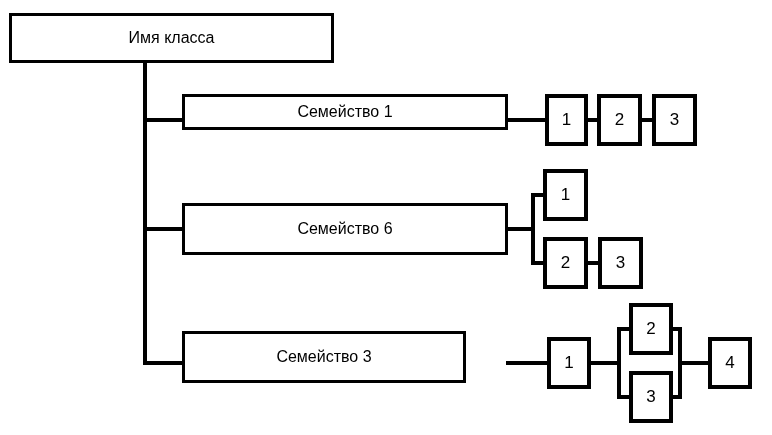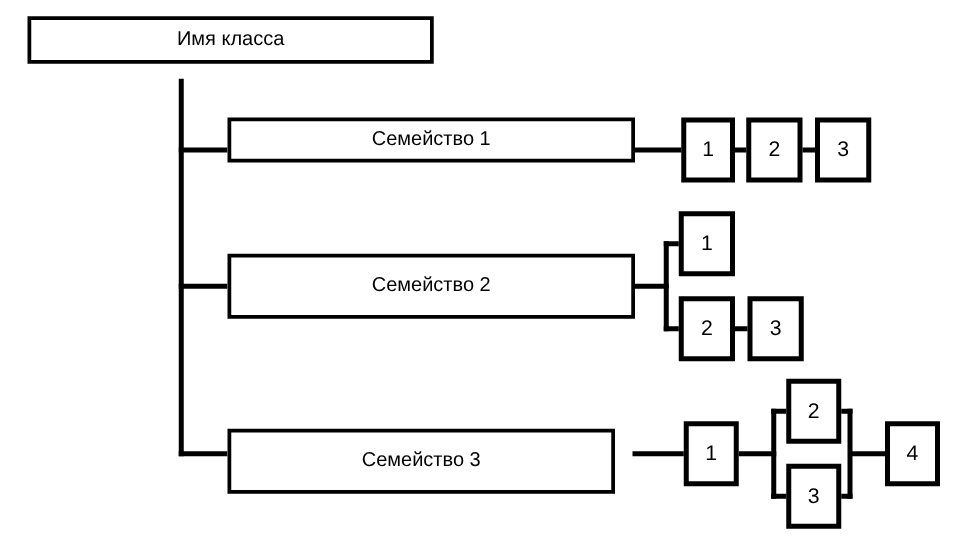--- a/index.html
+++ b/index.html
@@ -32,30 +32,30 @@
     position: absolute;
     background: var(--line, #000000);
     z-index: 1;
   }
 </style>
 </head>
 <body>
 
 <div class="canvas" style="--line: #000000; --bg: #ffffff; --text: #000000;">
 
-  <div class="box" style="left:22px;top:13px;width:325px;height:38px">Имя класса</div>
+  <div class="box" style="left:9px;top:13px;width:325px;height:50px">Имя класса</div>
 
   <div class="line" style="left:143px;top:63px;width:4px;height:302px"></div>
   <div class="line" style="left:143px;top:118px;width:39px;height:4px"></div>
   <div class="line" style="left:143px;top:227px;width:39px;height:4px"></div>
   <div class="line" style="left:143px;top:361px;width:39px;height:4px"></div>
 
   <div class="box" style="left:182px;top:94px;width:326px;height:36px">Семейство 1</div>
-  <div class="box" style="left:182px;top:203px;width:326px;height:52px">Семейство 2</div>
-  <div class="box" style="left:182px;top:343px;width:310px;height:52px">Семейство 3</div>
+  <div class="box" style="left:182px;top:203px;width:326px;height:52px">Семейство 6</div>
+  <div class="box" style="left:182px;top:331px;width:284px;height:52px">Семейство 3</div>
 
   <div class="line" style="left:506px;top:118px;width:41px;height:4px"></div>
   <div class="box node" style="left:545px;top:94px;width:43px;height:52px">1</div>
   <div class="line" style="left:586px;top:118px;width:13px;height:4px"></div>
   <div class="box node" style="left:597px;top:94px;width:45px;height:52px">2</div>
   <div class="line" style="left:640px;top:118px;width:14px;height:4px"></div>
   <div class="box node" style="left:652px;top:94px;width:45px;height:52px">3</div>
 
   <div class="line" style="left:506px;top:227px;width:29px;height:4px"></div>
   <div class="line" style="left:531px;top:193px;width:4px;height:72px"></div>

